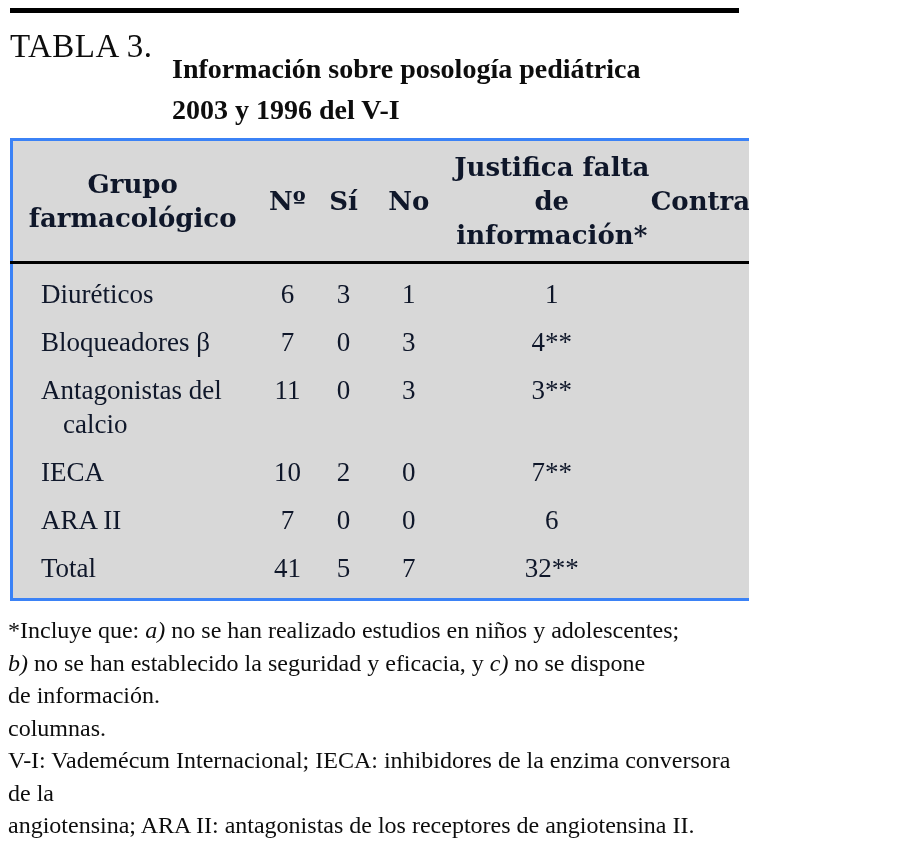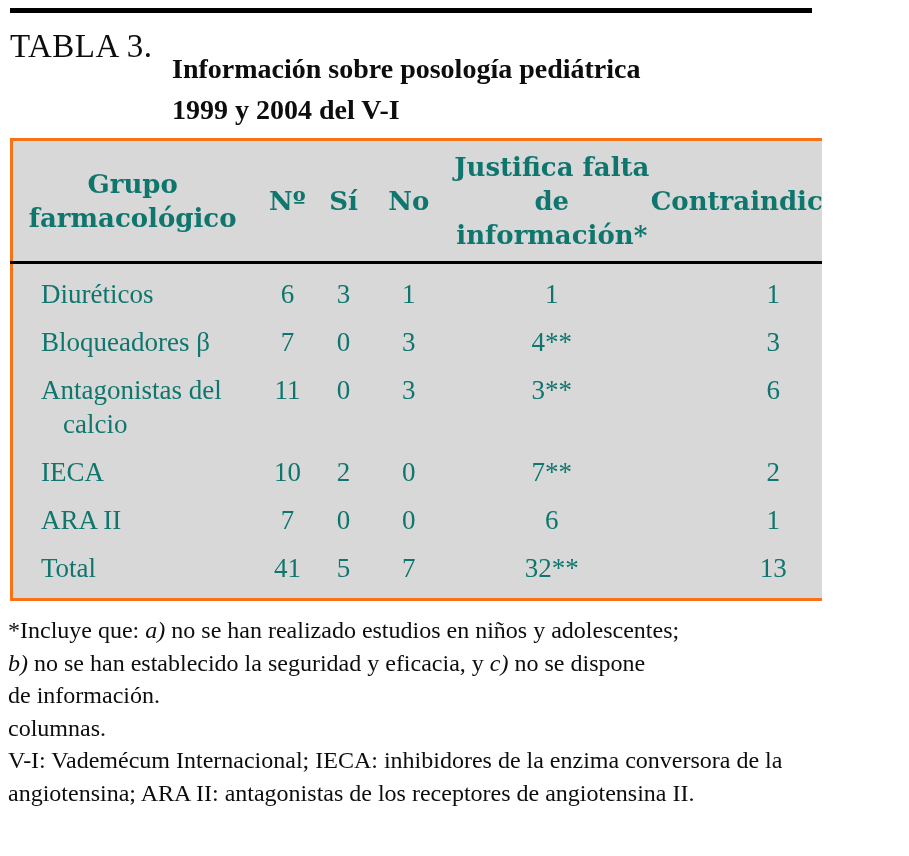--- a/index.html
+++ b/index.html
@@ -2,21 +2,21 @@
 <html><head>
 <meta charset="utf-8">
 <style>
   html, body {
     margin: 0;
     padding: 0;
     background: #ffffff;
   }
   .page {
     position: relative;
-    width: 822px;
+    width: 749px;
     height: 856px;
     background: #ffffff;
     color: #0d0d0d;
     font-family: "Liberation Serif", serif;
     overflow: hidden;
   }
   .top-rule {
     margin: 8px 10px 0 10px;
     height: 5px;
     background: #000000;
@@ -40,22 +40,22 @@
     line-height: 41px;
     margin-top: 22px;
   }
   
   .tbl {
     margin: 8px 10px 0 10px;
     width: 889px;
     border-collapse: collapse;
     table-layout: fixed;
     background: #d8d8d8;
-    border: 3px solid #f97316;
-    color: #0f766e;
+    border: 3px solid #3b82f6;
+    color: #0f172a;
   }
   .tbl thead tr {
     border-bottom: 3px solid #000000;
   }
   .tbl th {
     font-family: "DejaVu Serif", serif;
     font-weight: bold;
     font-size: 26px;
     line-height: 34px;
     text-align: center;
@@ -88,21 +88,21 @@
 <body>
 
 <div class="page">
 
   <div class="top-rule"></div>
 
   <div class="title-block">
     <div class="title-label">TABLA 3.</div>
     <div class="title-text">
       <div>Información sobre posología pediátrica</div>
-      <div>1999 y 2004 del V-I</div>
+      <div>2003 y 1996 del V-I</div>
     </div>
   </div>
 
   <table class="tbl">
     <colgroup>
       <col style="width:240px">
       <col style="width:70px">
       <col style="width:42px">
       <col style="width:88px">
       <col style="width:197px">

